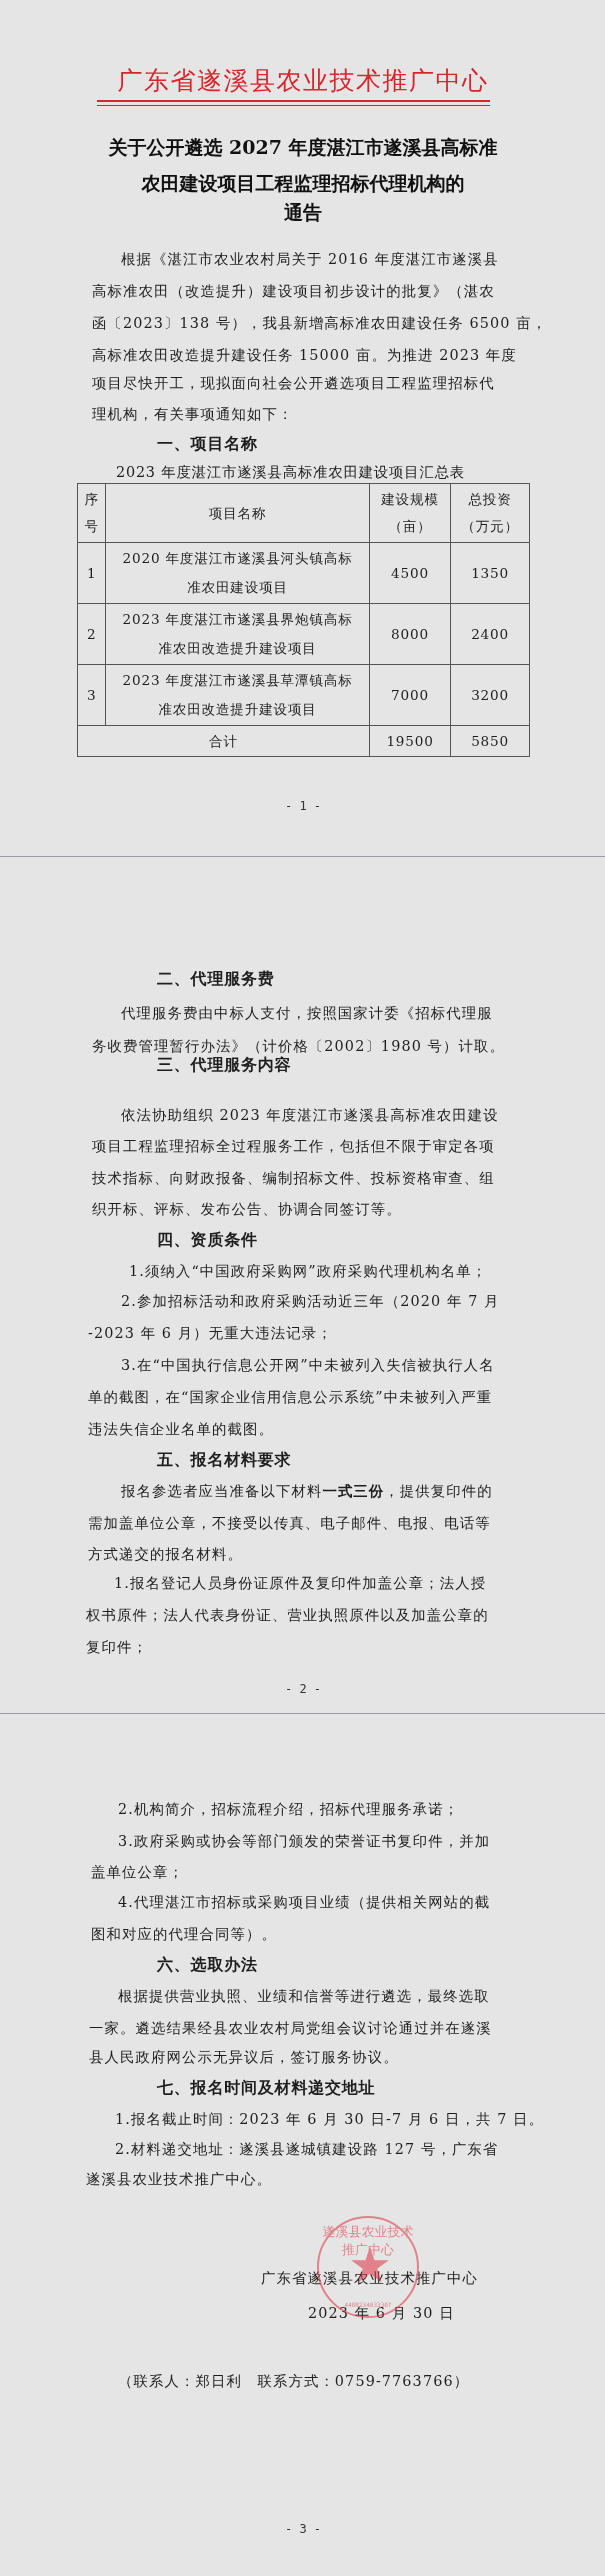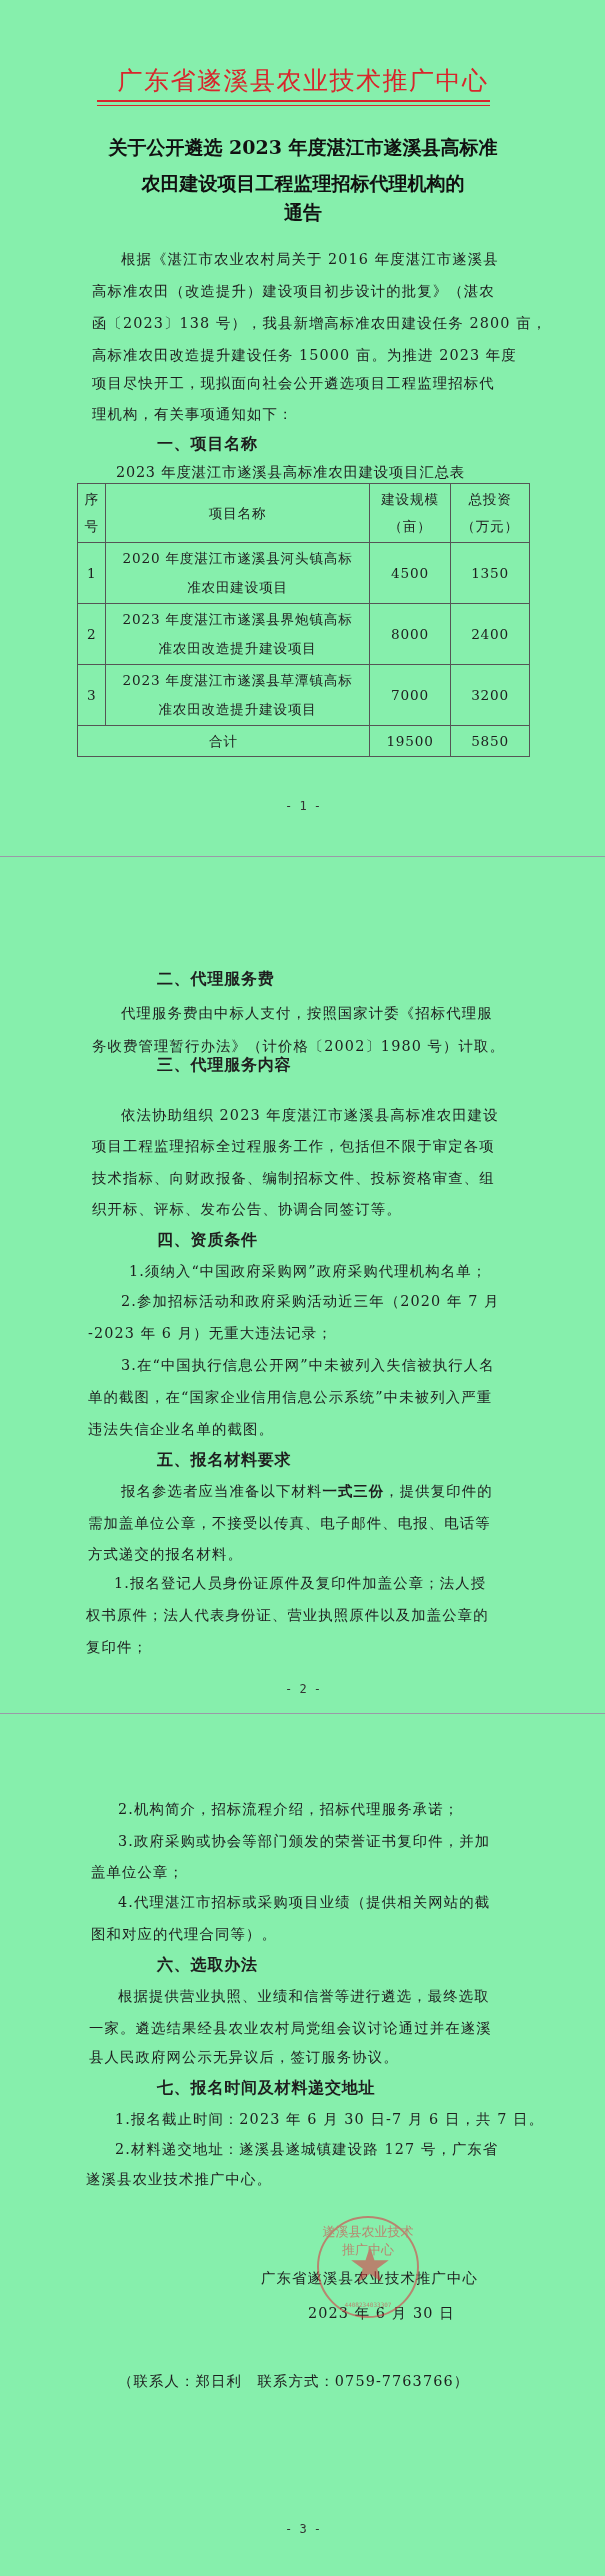--- a/index.html
+++ b/index.html
@@ -1,19 +1,19 @@
 <!DOCTYPE html>
 <html style="font-size:12px"><head>
   <meta charset="utf-8">
   <style>
     * { box-sizing: border-box; margin: 0; padding: 0; }
     html, body { width: 606px; background: #f7f7fb; }
     body { font-family: "DejaVu Serif", "Liberation Serif", serif; color: #1e1e1e; }
     .page {
-      position: relative; width: 606px; background: #86efac;
+      position: relative; width: 606px; background: #e5e5e5;
       border-bottom: 0.8px solid #9a9aa8; overflow: hidden;
     }
     .page1 { height: 857px; }
     .page2 { height: 857px; }
     .page3 { height: 863px; border-bottom: none; }
     .abs { position: absolute; }
     .org-header {
       left: 0; width: 606px; top: 64px; text-align: center;
       color: #d8262c; font-family: "DejaVu Sans", "Liberation Sans", sans-serif;
       font-size: 25px; letter-spacing: 1.5px;
@@ -51,27 +51,27 @@
     .seal-code { position: absolute; left: 0; bottom: 7.6px; width: 100%; text-align: center; font-size: 6px; color: #e0303e; font-family: "DejaVu Sans Mono", monospace; }
   </style>
 </head>
 <body>
 
 <div class="page page1">
   <div class="abs org-header">广东省遂溪县农业技术推广中心</div>
   <div class="abs red-rule" style="top:100px;"></div>
   <div class="abs red-rule" style="top:105px;height:0.8px;"></div>
 
-  <div class="abs title" style="top:129px;">关于公开遴选 2023 年度湛江市遂溪县高标准</div>
+  <div class="abs title" style="top:129px;">关于公开遴选 2027 年度湛江市遂溪县高标准</div>
   <div class="abs title" style="top:165px;">农田建设项目工程监理招标代理机构的</div>
   <div class="abs title" style="top:194px;">通告</div>
 
   <div class="abs line" style="top:250px;left:121px;">根据《湛江市农业农村局关于 2016 年度湛江市遂溪县</div>
   <div class="abs line" style="top:282px;">高标准农田（改造提升）建设项目初步设计的批复》（湛农</div>
-  <div class="abs line" style="top:314px;">函〔2023〕138 号），我县新增高标准农田建设任务 2800 亩，</div>
+  <div class="abs line" style="top:314px;">函〔2023〕138 号），我县新增高标准农田建设任务 6500 亩，</div>
   <div class="abs line" style="top:346px;">高标准农田改造提升建设任务 15000 亩。为推进 2023 年度</div>
   <div class="abs line" style="top:374px;">项目尽快开工，现拟面向社会公开遴选项目工程监理招标代</div>
   <div class="abs line" style="top:405px;">理机构，有关事项通知如下：</div>
 
   <div class="abs heading" style="top:434px;">一、项目名称</div>
   <div class="abs caption" style="top:463px;">2023 年度湛江市遂溪县高标准农田建设项目汇总表</div>
 
   <table class="summary">
     <tbody>
         <tr class="header-row">

